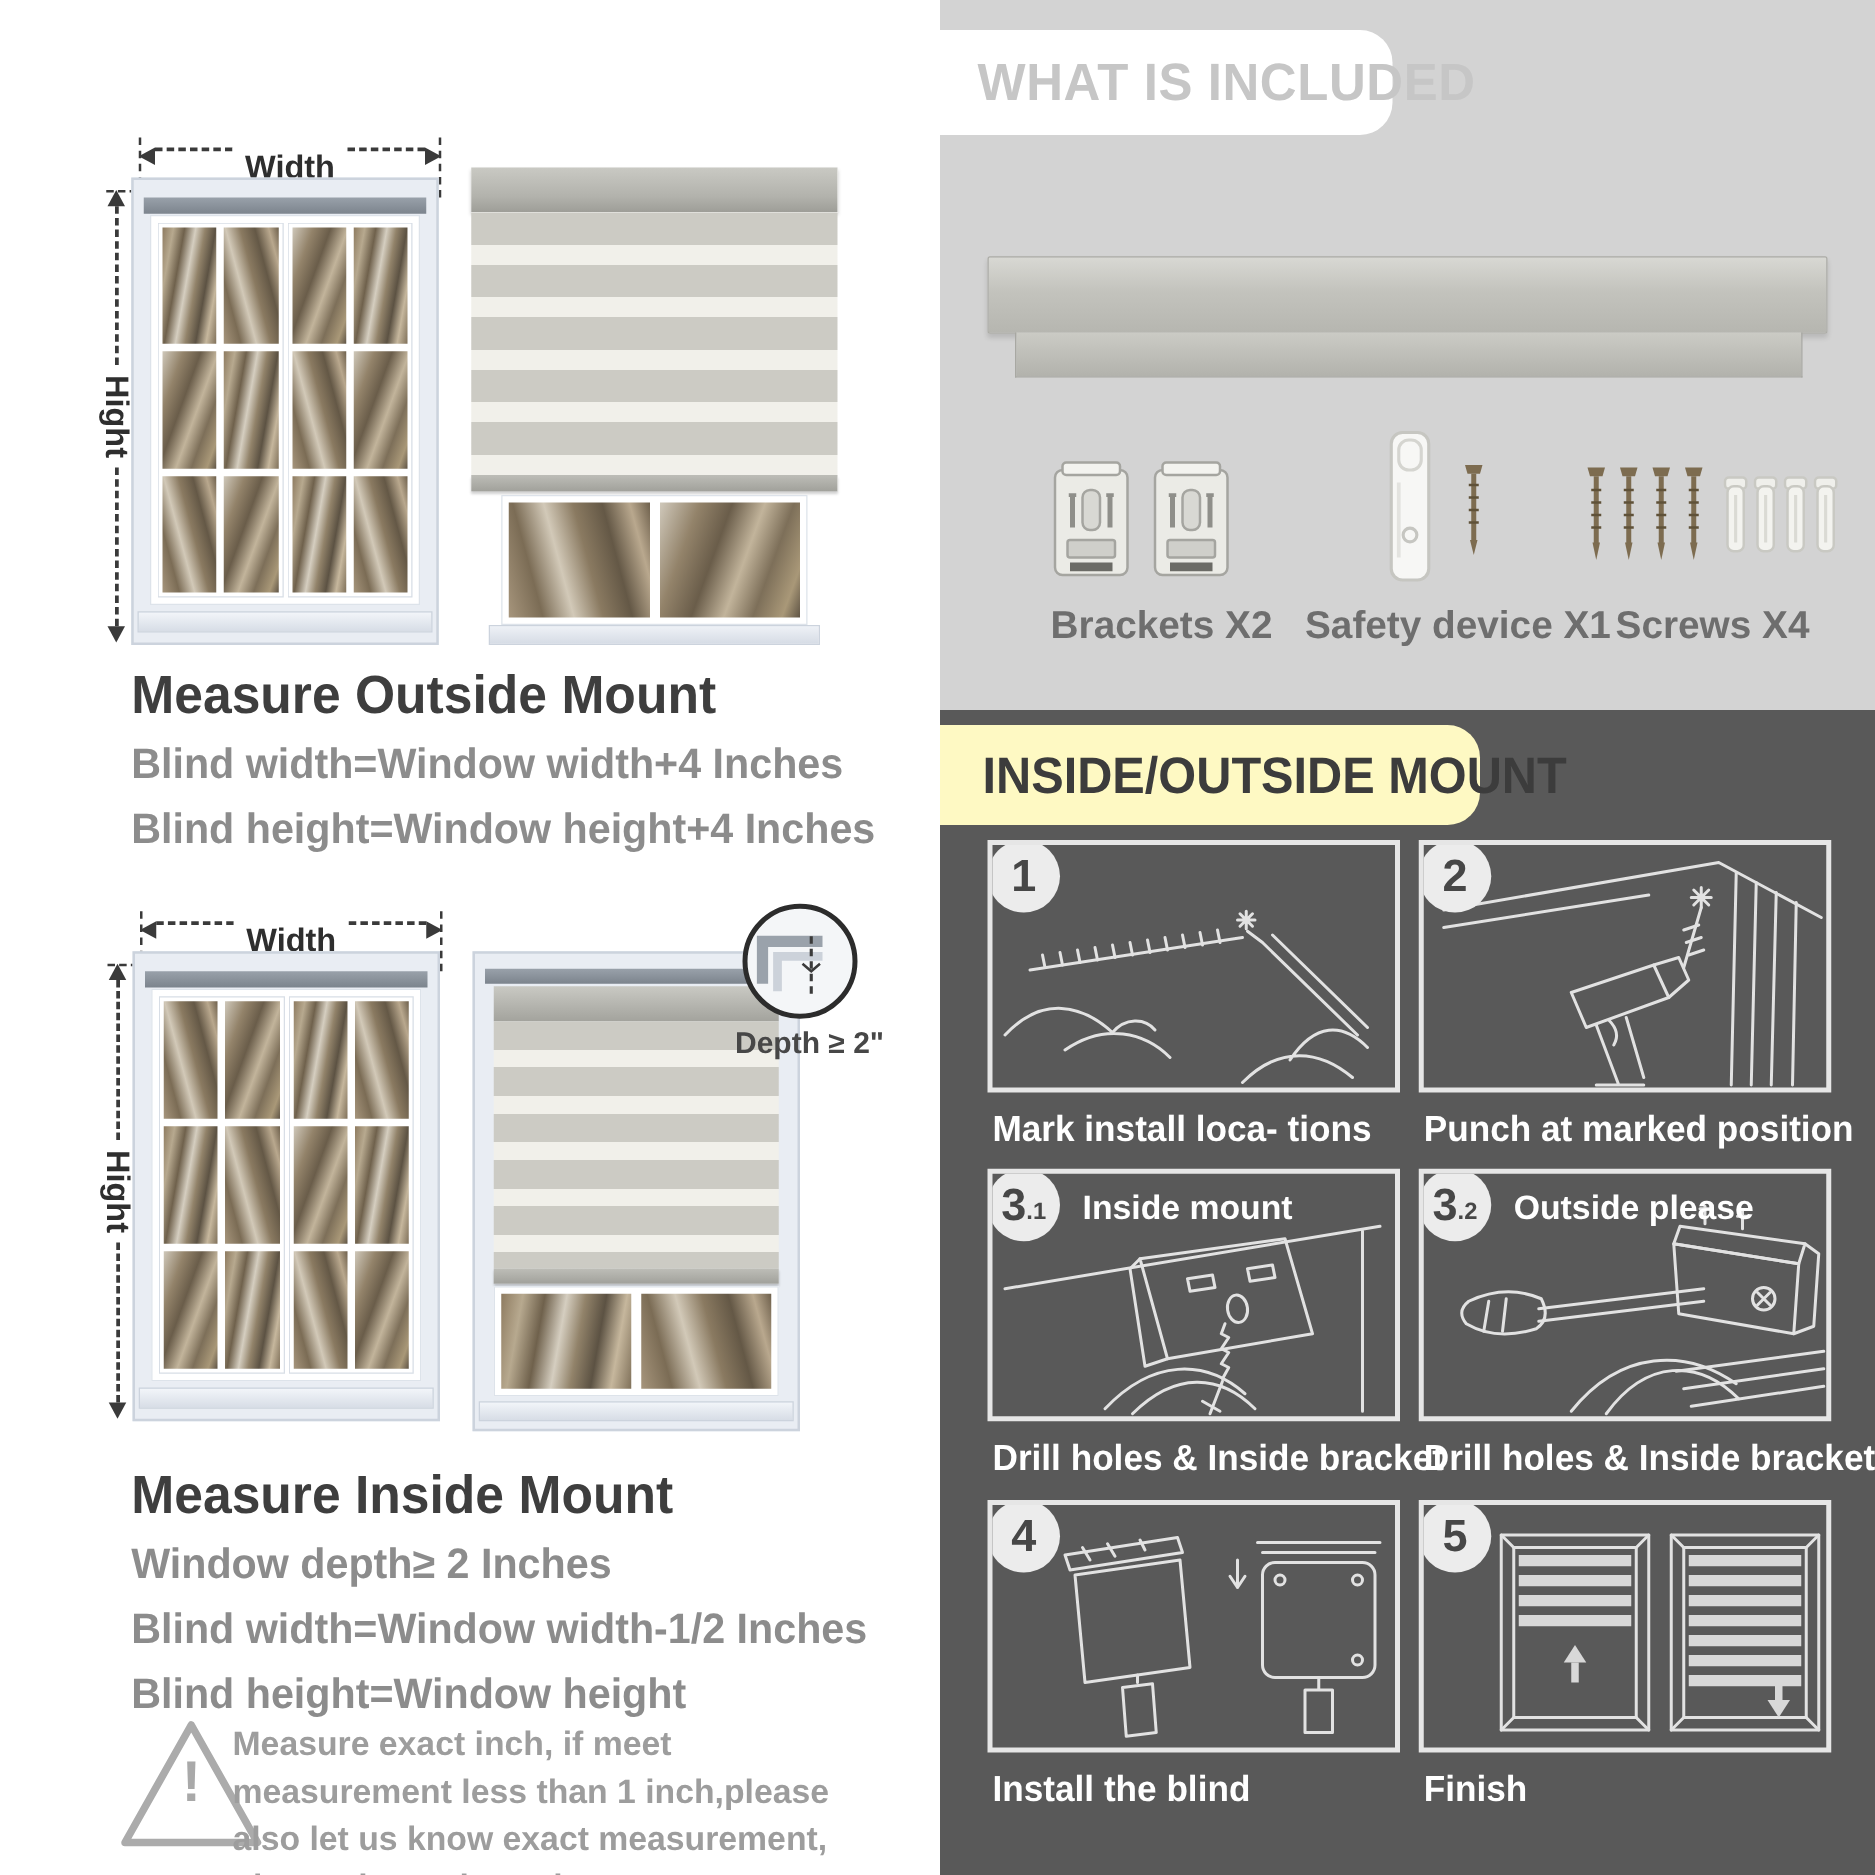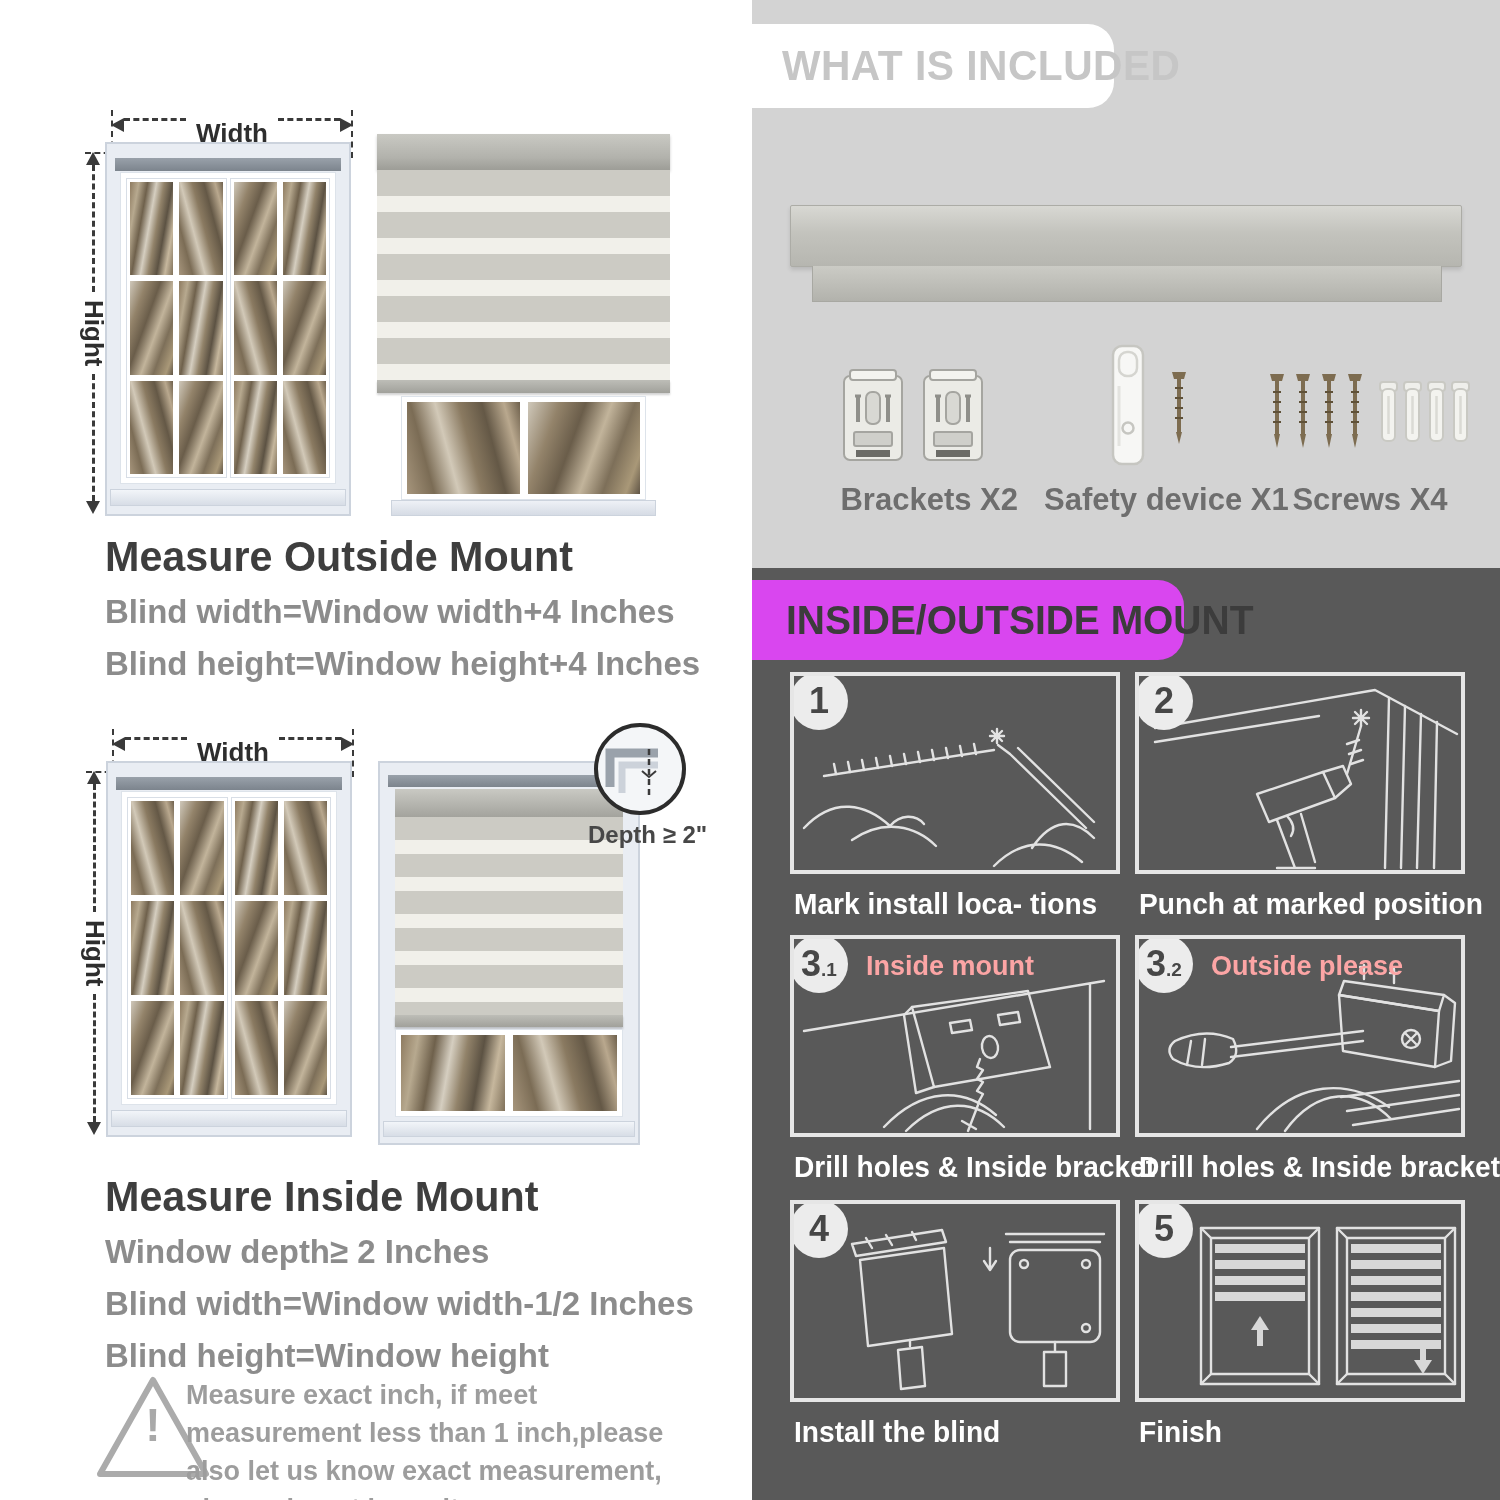--- a/index.html
+++ b/index.html
@@ -75,29 +75,29 @@
   .hdr-included{position:absolute;left:0;top:10px;width:362px;height:84px;background:#fff;border-radius:0 26px 26px 0;
     display:flex;align-items:center;padding-left:30px;box-sizing:border-box;margin-top:14px;}
   .hdr-included span{color:#c6c6c6;font-size:42px;font-weight:bold;letter-spacing:.5px;transform:scaleX(.97);transform-origin:left center;white-space:nowrap;}
   .blind-lbl{position:absolute;left:0;top:146px;width:100%;text-align:center;color:#6e6e6e;font-size:36px;font-weight:bold;}
   .rail-main{position:absolute;left:38px;top:205px;width:672px;height:62px;background:linear-gradient(180deg,#d8d8d3 0%,#c3c3bd 45%,#b6b6b0 100%);border:1px solid #acaca6;border-radius:2px;box-shadow:0 3px 4px rgba(0,0,0,.12);box-sizing:border-box;}
   .rail-lip{position:absolute;left:60px;top:266px;width:630px;height:36px;background:linear-gradient(180deg,#cbcbc5,#b2b2ac);border:1px solid #a8a8a2;border-top:none;box-sizing:border-box;}
   .acc{position:absolute;display:flex;align-items:flex-end;justify-content:center;}
   .acc-lbl{position:absolute;text-align:center;color:#6e6e6e;font-size:31px;font-weight:bold;white-space:nowrap;}
 
   .right-bottom{position:absolute;left:752px;top:568px;width:748px;height:932px;background:#595959;}
-  .hdr-mount{position:absolute;left:0;top:12px;width:432px;height:80px;background:#d946ef;border-radius:0 26px 26px 0;
+  .hdr-mount{position:absolute;left:0;top:12px;width:432px;height:80px;background:#fef9c3;border-radius:0 26px 26px 0;
     display:flex;align-items:center;padding-left:34px;box-sizing:border-box;}
   .hdr-mount span{color:#3c3c3c;font-size:41px;font-weight:bold;transform:scaleX(.95);transform-origin:left center;white-space:nowrap;}
   .step-frame{position:absolute;width:330px;height:202px;border:4px solid #e6e6e6;box-sizing:border-box;overflow:hidden;background:#595959;}
   .step-frame svg{display:block;width:100%;height:100%;}
   .badge{position:absolute;top:-4px;left:-4px;width:58px;height:58px;background:#ececec;border-radius:50%;color:#474747;
     display:flex;align-items:center;justify-content:center;font-weight:bold;font-size:36px;z-index:2;}
   .badge .sub{font-size:19px;margin-top:12px;}
-  .step-title{position:absolute;left:72px;top:12px;color:#fca5a5;font-size:27px;font-weight:bold;z-index:2;white-space:nowrap;}
+  .step-title{position:absolute;left:72px;top:12px;color:#ffffff;font-size:27px;font-weight:bold;z-index:2;white-space:nowrap;}
   .caption{position:absolute;width:340px;color:#fff;font-size:29px;font-weight:bold;white-space:nowrap;transform:scaleX(.97);transform-origin:left center;}
   .lineart{fill:none;stroke:#e2e2e2;stroke-width:2.4;stroke-linecap:round;stroke-linejoin:round;}
 </style>
 </head>
 <body>
 
 <div class="page">
 
 
   <div class="abs" style="left:85px;top:110px;width:615px;height:410px;">

